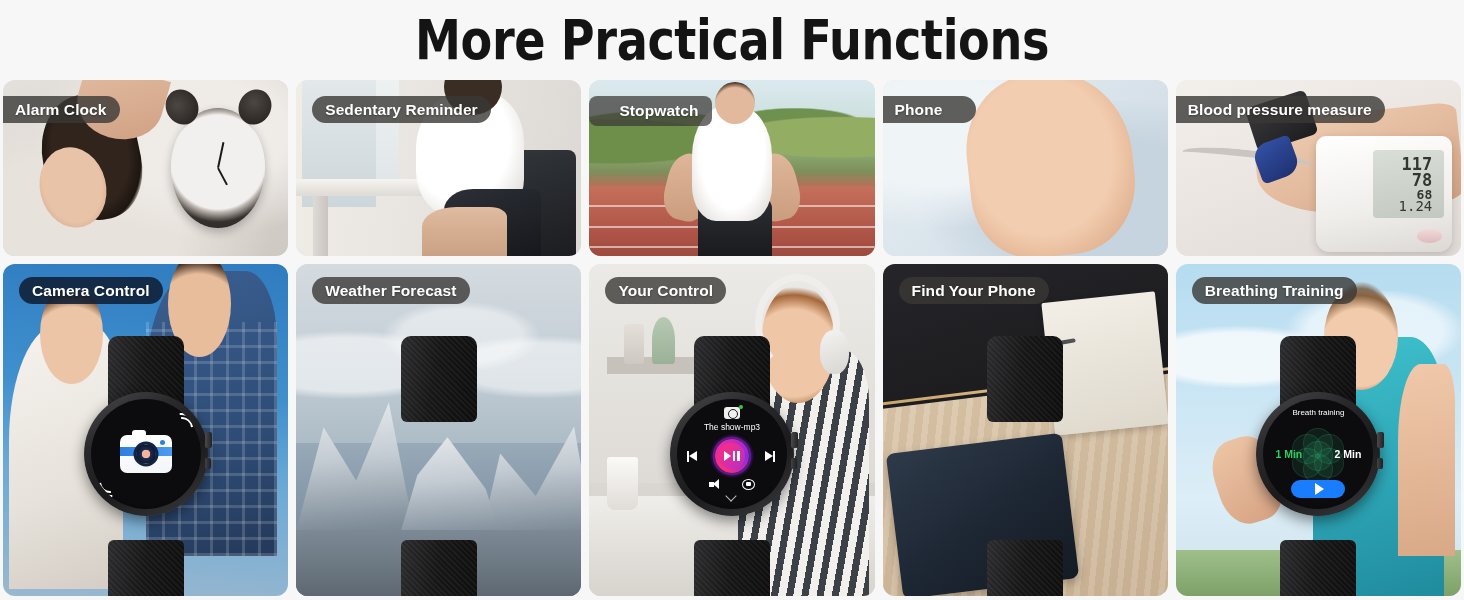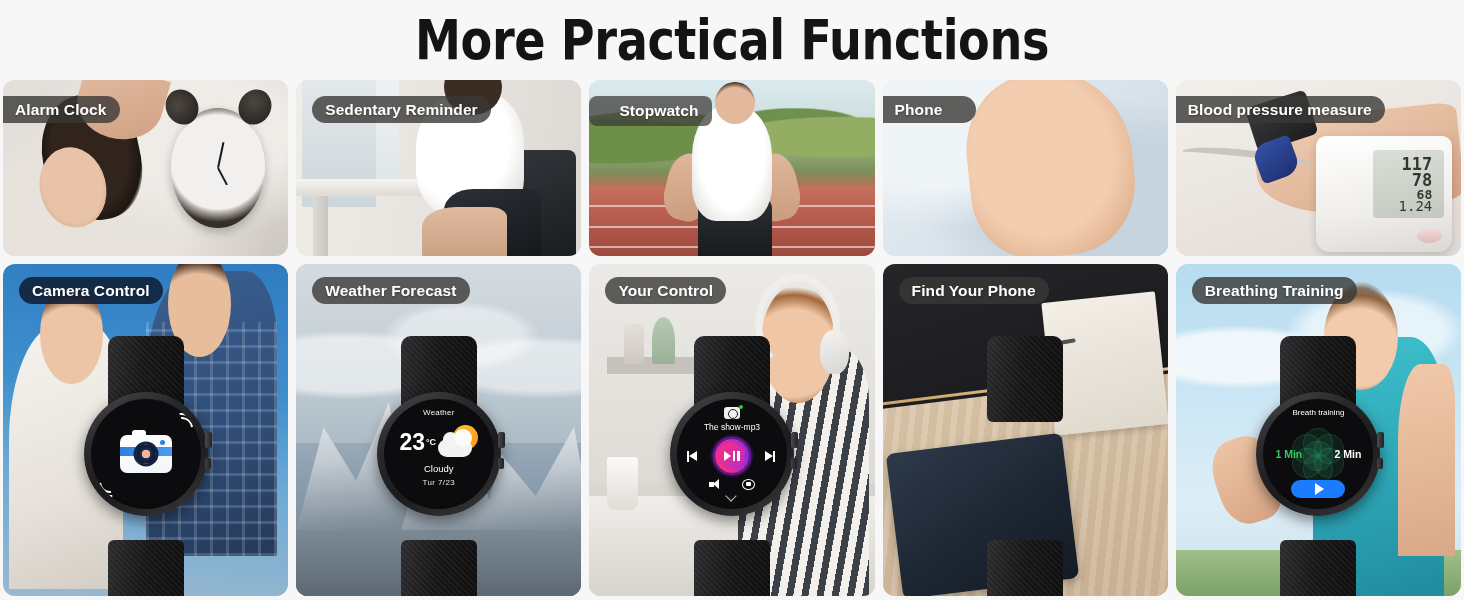--- a/index.html
+++ b/index.html
@@ -564,37 +564,20 @@
         <div class="peak p1"></div>
         <div class="peak p3"></div>
         <div class="peak p2"></div>
         <div class="fore"></div>
       </div>
       <div class="label l-r2 lab-dark inset">Weather Forecast</div>
 
       <div class="watch">
         <div class="strap-top"></div>
         <div class="strap-bot"></div>
-        <div class="bezel">
-          <div class="crown"></div>
-          <div class="crown2"></div>
-          <div class="face">
-            <div class="wf-title">Weather</div>
-            <div class="wf-row">
-              <span class="wf-temp">23</span>
-              <span class="wf-deg">°C</span>
-              <span class="wf-ico">
-                <span class="wf-sun"></span>
-                <span class="wf-cloud"></span>
-              </span>
-            </div>
-            <div class="wf-cond">Cloudy</div>
-            <div class="wf-date">Tur  7/23</div>
-          </div>
-        </div>
       </div>
     </div>
 
     <div class="card">
       <div class="photo ph-mus">
         <div class="wall"></div>
         <div class="shelf"></div>
         <div class="jar1"></div>
         <div class="jar2"></div>
         <div class="counter"></div>

